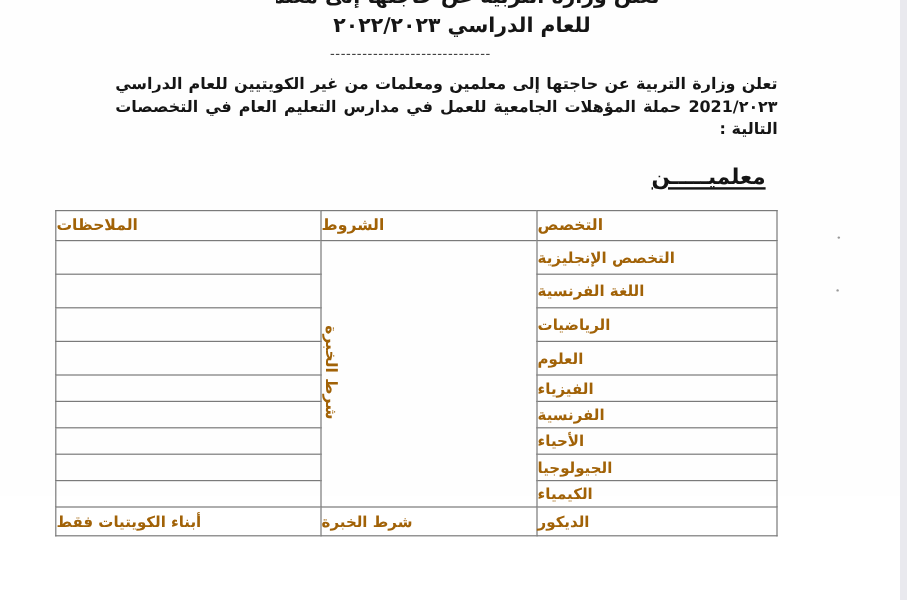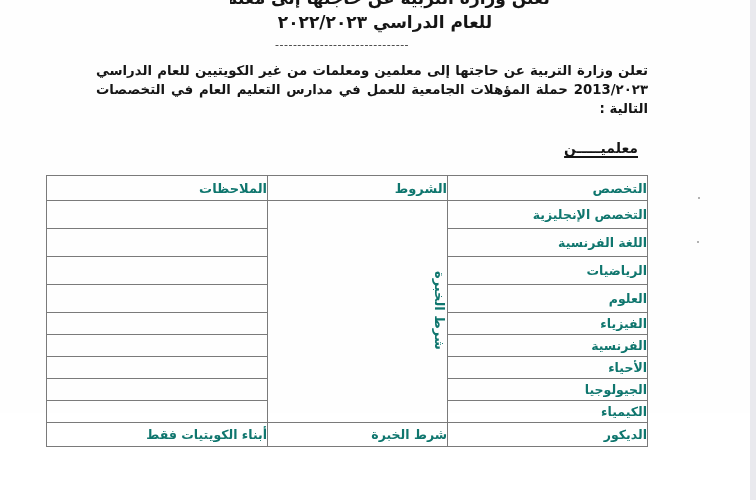--- a/index.html
+++ b/index.html
@@ -22,34 +22,34 @@
     .dash-line {
       position: absolute; left: 275px; top: 38px; width: 200px;
       font-size: 11px; letter-spacing: 0.5px; color: #333; white-space: nowrap; overflow: hidden; line-height: 14px;
     }
     .intro {
       position: absolute; left: 96px; top: 61px; width: 552px;
       direction: rtl; text-align: justify; text-align-last: right;
       font-weight: bold; font-size: 13.3px; line-height: 19px;
     }
     .section-heading {
-      position: absolute; direction: rtl; font-weight: bold; font-size: 14px;
+      position: absolute; direction: rtl; font-weight: bold; font-size: 18px;
       line-height: 22px; text-decoration: underline; text-decoration-thickness: 2px;
       text-underline-offset: 3px; white-space: nowrap;
     }
     .h-teachers-m { right: 118px; top: 137px; }
     .h-teachers-f { right: 118px; top: 471px; }
 
     table.spec-table {
       position: absolute; left: 46px; top: 175px; width: 601px; height: 272px;
       border-collapse: collapse; direction: rtl; table-layout: fixed;
     }
     .spec-table td, .spec-table th {
-      border: 1.3px solid #7a7a7a; padding: 0; text-align: right;
-      font-size: 12.5px; font-weight: bold; color: #0f766e;
+      border: 1.3px solid #7a7a7a; padding: 0; text-align: left;
+      font-size: 12.5px; font-weight: bold; color: #a16207;
     }
     .spec-table th { height: 24px; font-size: 13px; }
     .col-spec { width: 200px; }
     .col-cond { width: 180px; }
     .col-notes { width: 221px; }
     .spec-table tr.r td { height: 21px; }
     .spec-table tr.r-tall td { height: 27px; }
     .spec-table tr.r-last td { height: 23px; }
     .vertical-cell { position: relative; }
     .vertical-text {
@@ -61,21 +61,21 @@
 </head>
 <body>
 
 <div class="page">
   <div class="edge-strip"></div>
 
   <div class="clipped-line">تعلن وزارة التربية عن حاجتها إلى معلمين ومعلمات</div>
   <div class="year-line">للعام الدراسي ٢٠٢٢/٢٠٢٣</div>
   <div class="dash-line">------------------------------</div>
 
-  <div class="intro">تعلن وزارة التربية عن حاجتها إلى معلمين ومعلمات من غير الكويتيين للعام الدراسي 2013/٢٠٢٣ حملة المؤهلات الجامعية للعمل في مدارس التعليم العام في التخصصات التالية :</div>
+  <div class="intro">تعلن وزارة التربية عن حاجتها إلى معلمين ومعلمات من غير الكويتيين للعام الدراسي 2021/٢٠٢٣ حملة المؤهلات الجامعية للعمل في مدارس التعليم العام في التخصصات التالية :</div>
 
   <div class="section-heading h-teachers-m">معلميـــــن</div>
 
   <span class="stray-dot" style="left:698px; top:197px;"></span>
   <span class="stray-dot" style="left:697px; top:241px;"></span>
 
   <table class="spec-table">
     <colgroup>
       <col class="col-spec">
       <col class="col-cond">

